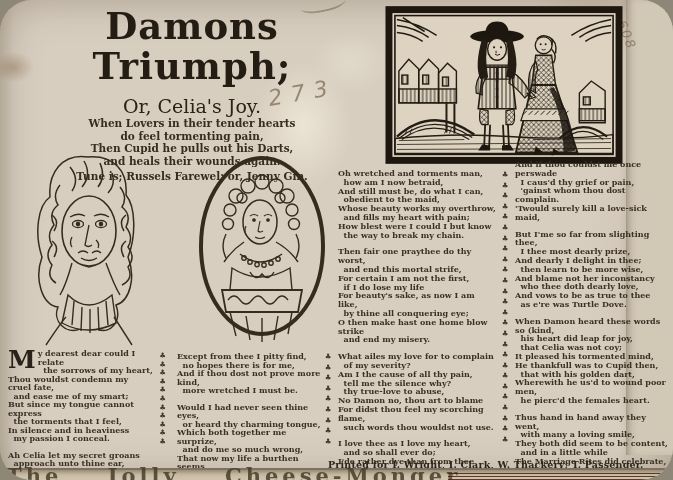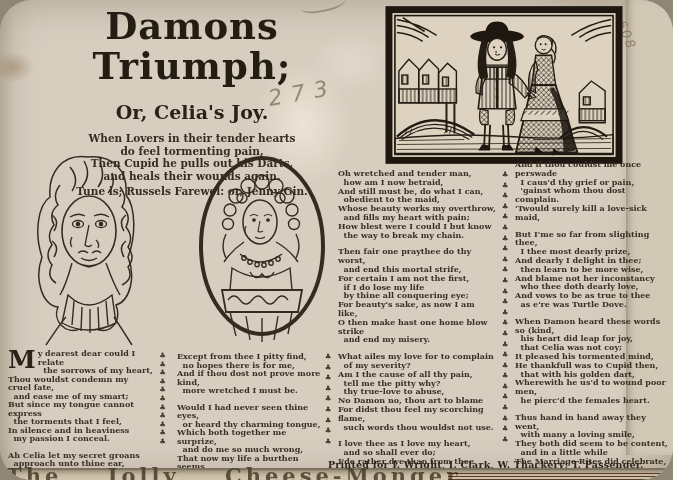--- a/index.html
+++ b/index.html
@@ -12,22 +12,22 @@
       radial-gradient(55px 45px at 52% 13%, rgba(230,225,210,.6), rgba(230,225,210,0) 70%),
       radial-gradient(120px 260px at 99% 55%, rgba(150,130,100,.18), rgba(150,130,100,0) 70%),
       linear-gradient(90deg, #c9bfae 0, #d8cec0 2%, #d8cec0 92%, #cfc5b4 93%, #d6ccbb 100%),
       #d8cec0;
     box-shadow:inset 0 0 40px rgba(80,65,45,.35);border-radius:32px;}
   .edge-strip{position:absolute;right:0;top:0;width:46px;height:455px;background:#d2c8b6;
     border-left:1px solid rgba(90,75,55,.35);box-shadow:inset 6px 0 10px -6px rgba(70,55,35,.5);}
   
   .header{position:absolute;left:8px;top:6px;width:368px;text-align:center;}
   .title{font-size:37px;font-weight:bold;letter-spacing:1px;color:#241d13;line-height:40px;}
-  .subtitle{font-size:19px;font-weight:bold;color:#2a2217;margin-top:15px;}
-  .epigraph{margin-top:9px;font-size:10.5px;font-weight:bold;line-height:12.5px;color:#362d20;}
+  .subtitle{font-size:19px;font-weight:normal;color:#2a2217;margin-top:9px;}
+  .epigraph{font-size:10.5px;font-weight:bold;line-height:12.5px;color:#362d20;}
   .tune{font-size:10.5px;font-weight:bold;margin-top:3px;color:#362d20;}
   
   .cut{position:absolute;}
   
   .col{position:absolute;font-size:8px;font-weight:bold;line-height:8.8px;color:#3a3125;}
   .col .stanza{margin-bottom:8px;}
   .col .line{white-space:pre-wrap;}
   .colA .line,.colB .line{line-height:8.5px;}
   [data-name="column-left"] .stanza:first-child .line:first-child::first-letter{
     float:left;font-size:25px;line-height:19px;padding:1px 2px 0 0;color:#2b231a;}
@@ -296,44 +296,44 @@
 ♣
 ♣
 ♣
 ♣
 ♣
 ♣
 ♣
 ♣</div>
   <div class="col colC" style="left:338px;top:169px;width:158px;" data-name="column-middle">
       <div class="stanza" data-name="stanza">
-        <div class="line" data-name="verse-line">Oh wretched and tender man,</div>
+        <div class="line" data-name="verse-line">Oh wretched and torments man,</div>
         <div class="line" data-name="verse-line">  how am I now betraid,</div>
         <div class="line" data-name="verse-line">And still must be, do what I can,</div>
         <div class="line" data-name="verse-line">  obedient to the maid,</div>
         <div class="line" data-name="verse-line">Whose beauty works my overthrow,</div>
         <div class="line" data-name="verse-line">  and fills my heart with pain;</div>
         <div class="line" data-name="verse-line">How blest were I could I but know</div>
         <div class="line" data-name="verse-line">  the way to break my chain.</div>
       </div>
       <div class="stanza" data-name="stanza">
         <div class="line" data-name="verse-line">Then fair one praythee do thy worst,</div>
         <div class="line" data-name="verse-line">  and end this mortal strife,</div>
         <div class="line" data-name="verse-line">For certain I am not the first,</div>
         <div class="line" data-name="verse-line">  if I do lose my life</div>
+        <div class="line" data-name="verse-line">For beauty's sake, as now I am like,</div>
         <div class="line" data-name="verse-line">  by thine all conquering eye;</div>
-        <div class="line" data-name="verse-line">For beauty's sake, as now I am like,</div>
         <div class="line" data-name="verse-line">O then make hast one home blow strike</div>
         <div class="line" data-name="verse-line">  and end my misery.</div>
       </div>
       <div class="stanza" data-name="stanza">
         <div class="line" data-name="verse-line">What ailes my love for to complain</div>
         <div class="line" data-name="verse-line">  of my severity?</div>
         <div class="line" data-name="verse-line">Am I the cause of all thy pain,</div>
-        <div class="line" data-name="verse-line">  tell me the pitty why?</div>
+        <div class="line" data-name="verse-line">  tell me the silence why?</div>
         <div class="line" data-name="verse-line">  thy true-love to abuse,</div>
         <div class="line" data-name="verse-line">No Damon no, thou art to blame</div>
         <div class="line" data-name="verse-line">For didst thou feel my scorching flame,</div>
         <div class="line" data-name="verse-line">  such words thou wouldst not use.</div>
       </div>
       <div class="stanza" data-name="stanza">
         <div class="line" data-name="verse-line">I love thee as I love my heart,</div>
         <div class="line" data-name="verse-line">  and so shall ever do;</div>
         <div class="line" data-name="verse-line">I'de rather dye than from thee part,</div>
         <div class="line" data-name="verse-line">  my passion is so true:</div>

